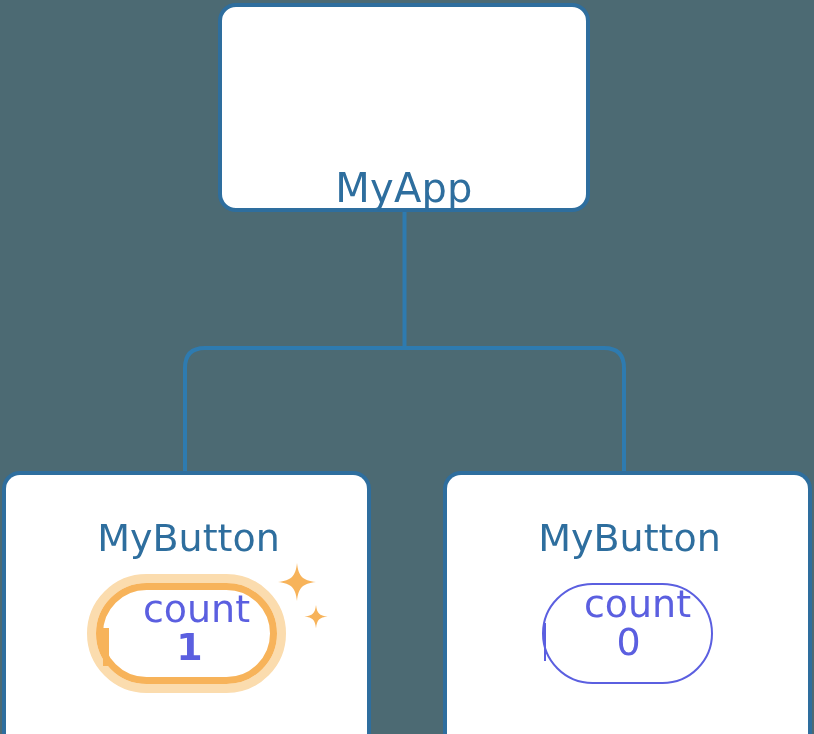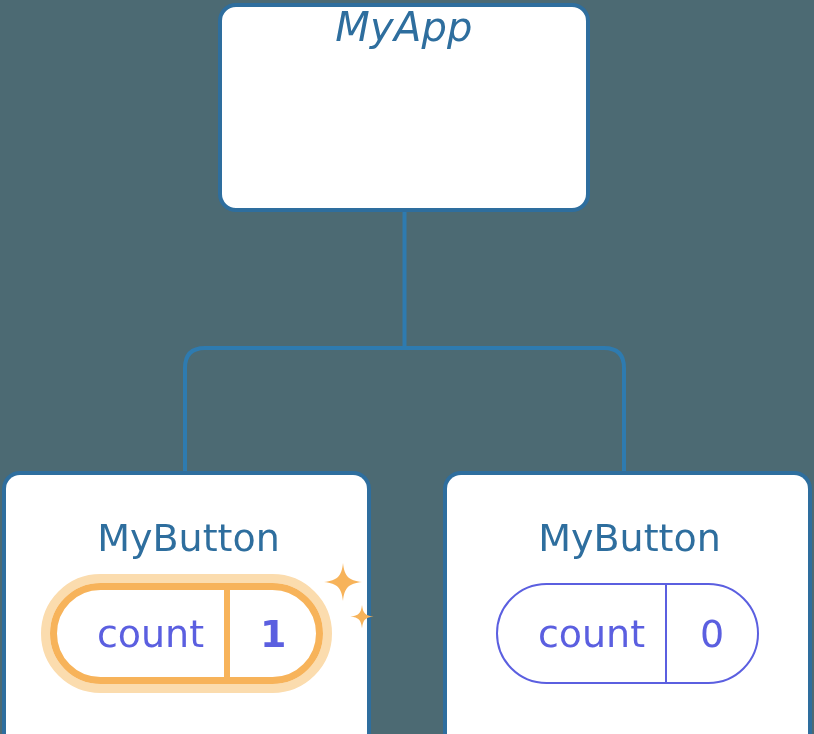--- a/index.html
+++ b/index.html
@@ -38,23 +38,22 @@
     box-sizing: border-box;
     z-index: 2;
   }
 
   #app-node {
     left: 218px;
     top: 3px;
     width: 372px;
     height: 209px;
     display: flex;
-    align-items: flex-start;
+    align-items: flex-end;
     justify-content: center;
-    font-style: italic;
   }
 
   .node-title {
     color: #2E6E9E;
     font-size: 40px;
     font-weight: 400;
     letter-spacing: 0.2px;
     line-height: 1;
     white-space: nowrap;
   }
@@ -107,20 +106,21 @@
 
   .pill {
     position: relative;
     display: flex;
     align-items: stretch;
     height: 101px;
     border-radius: 52px;
     box-sizing: border-box;
     background: #FFFFFF;
     z-index: 2;
+    flex-direction: column;
   }
 
   .pill.plain {
     border: 2px solid #5B5FE0;
   }
   .pill.highlighted {
     border: 7px solid #F7B35A;
   }
 
   

